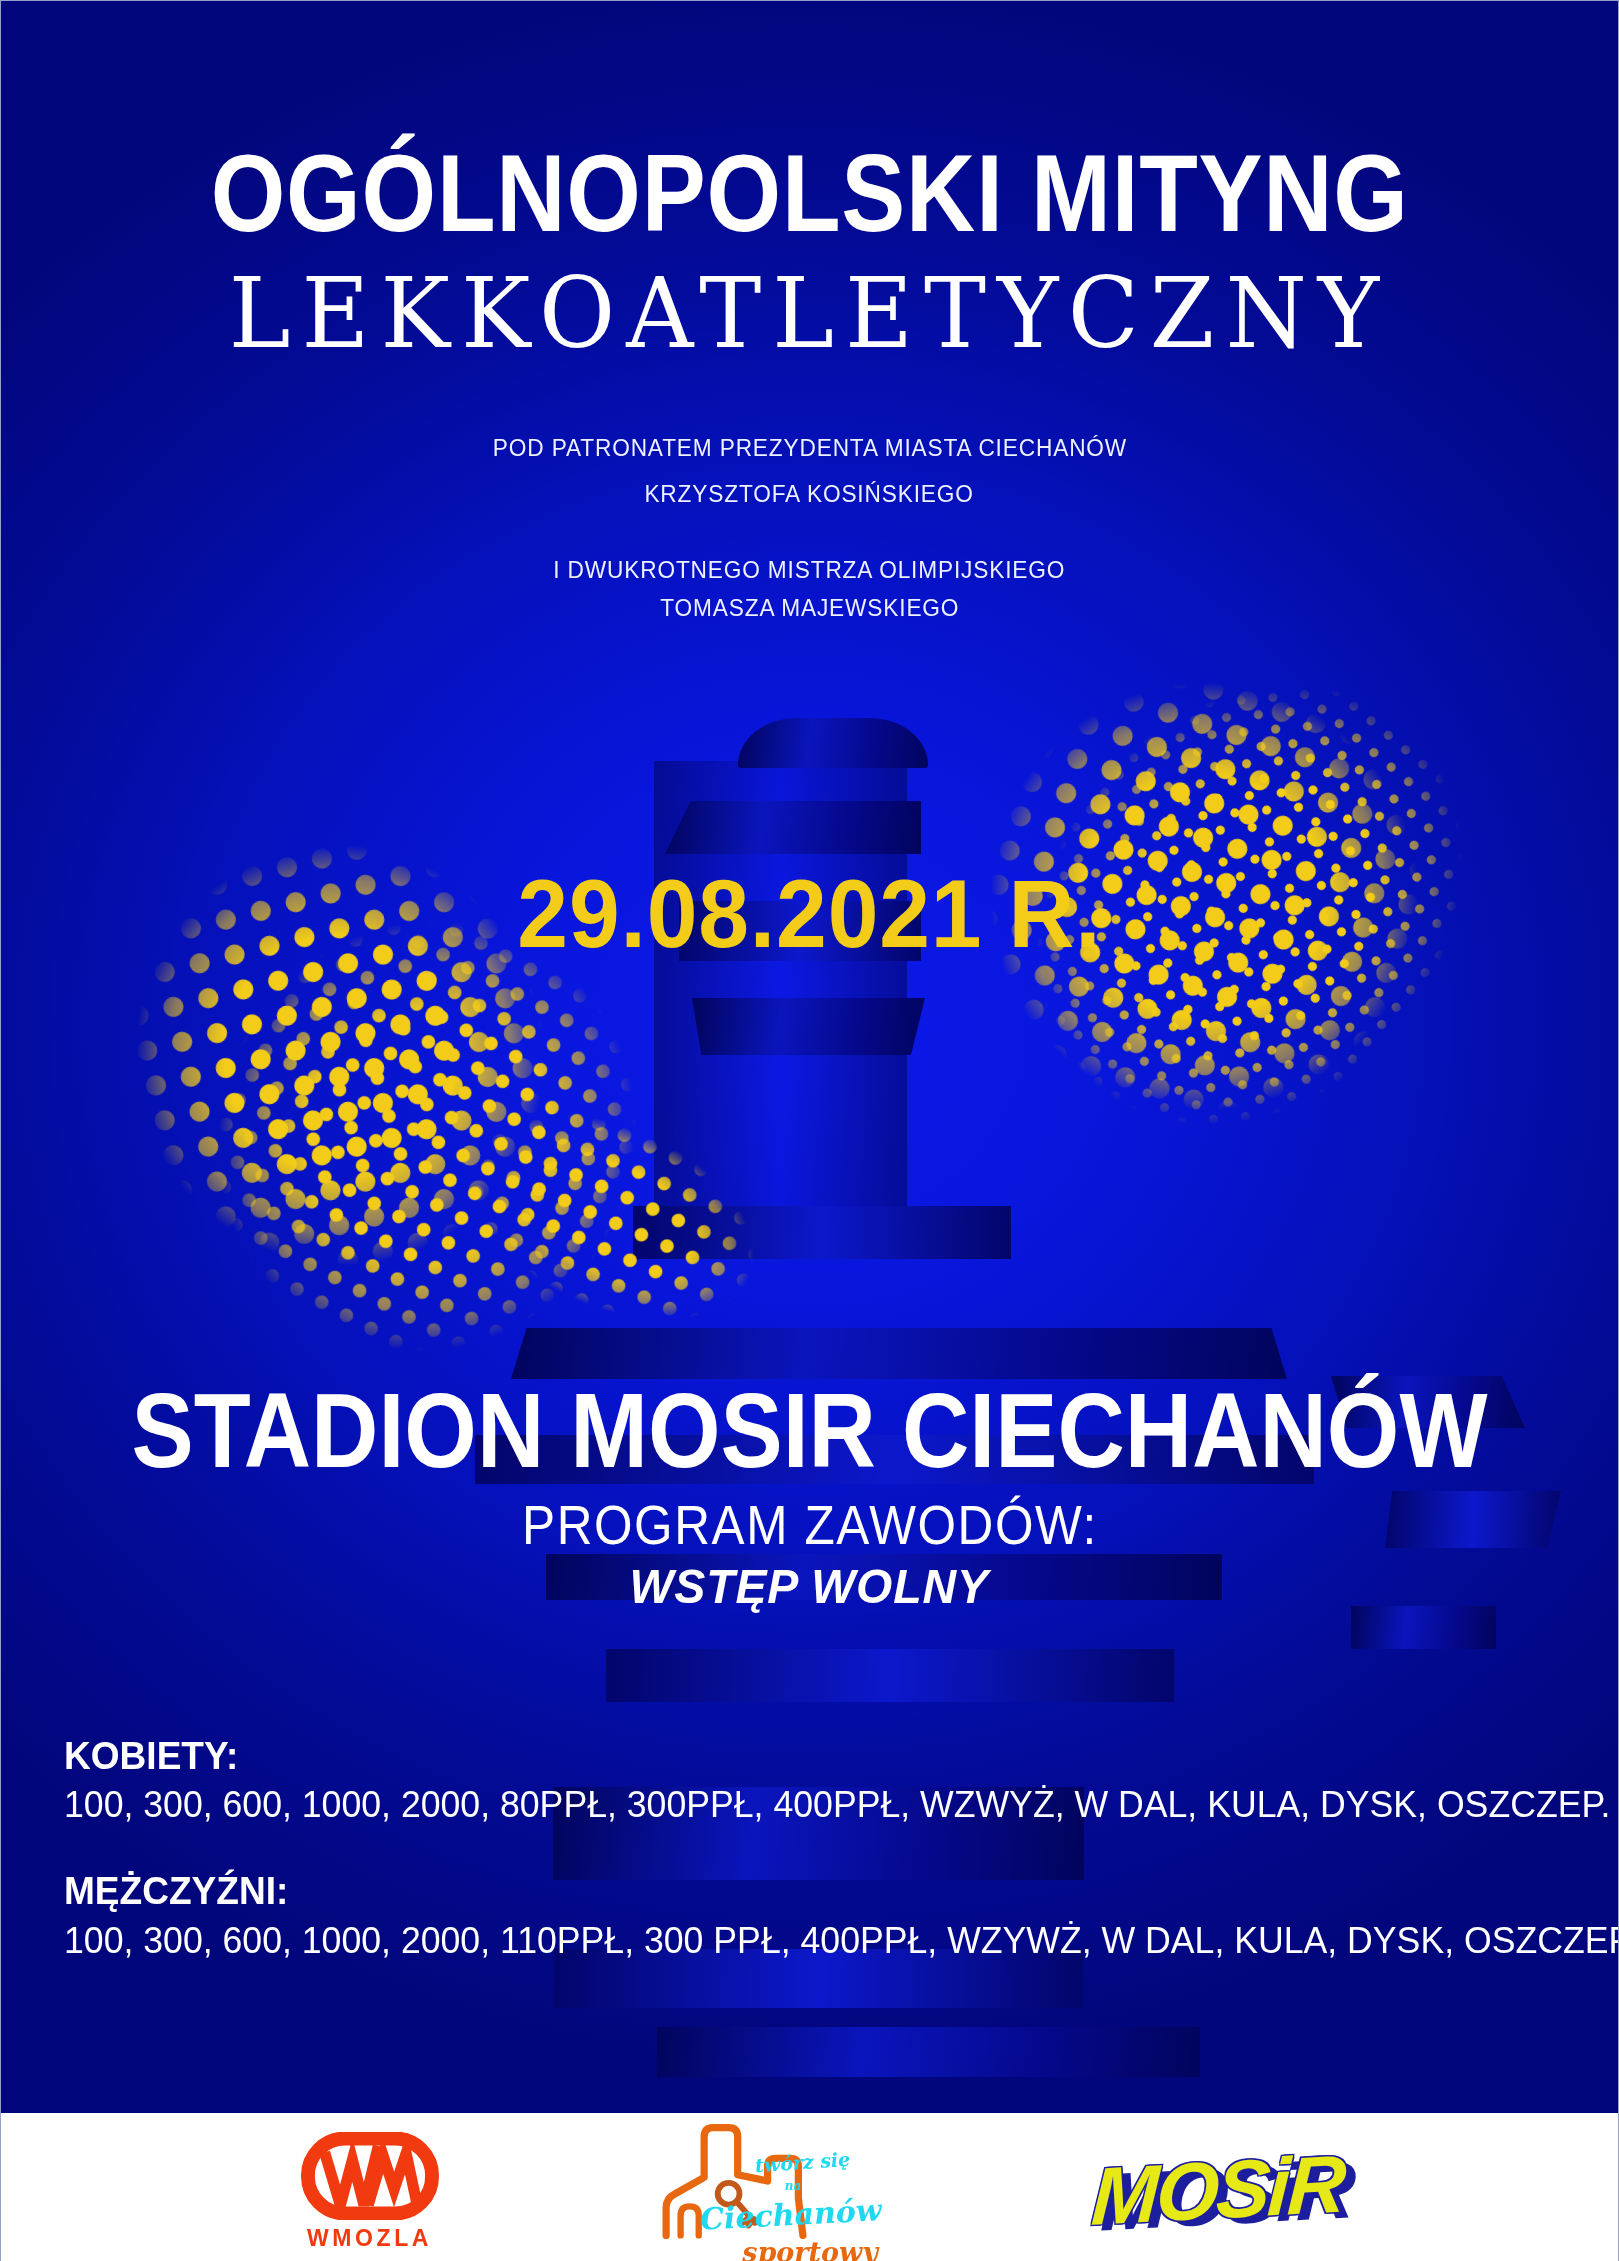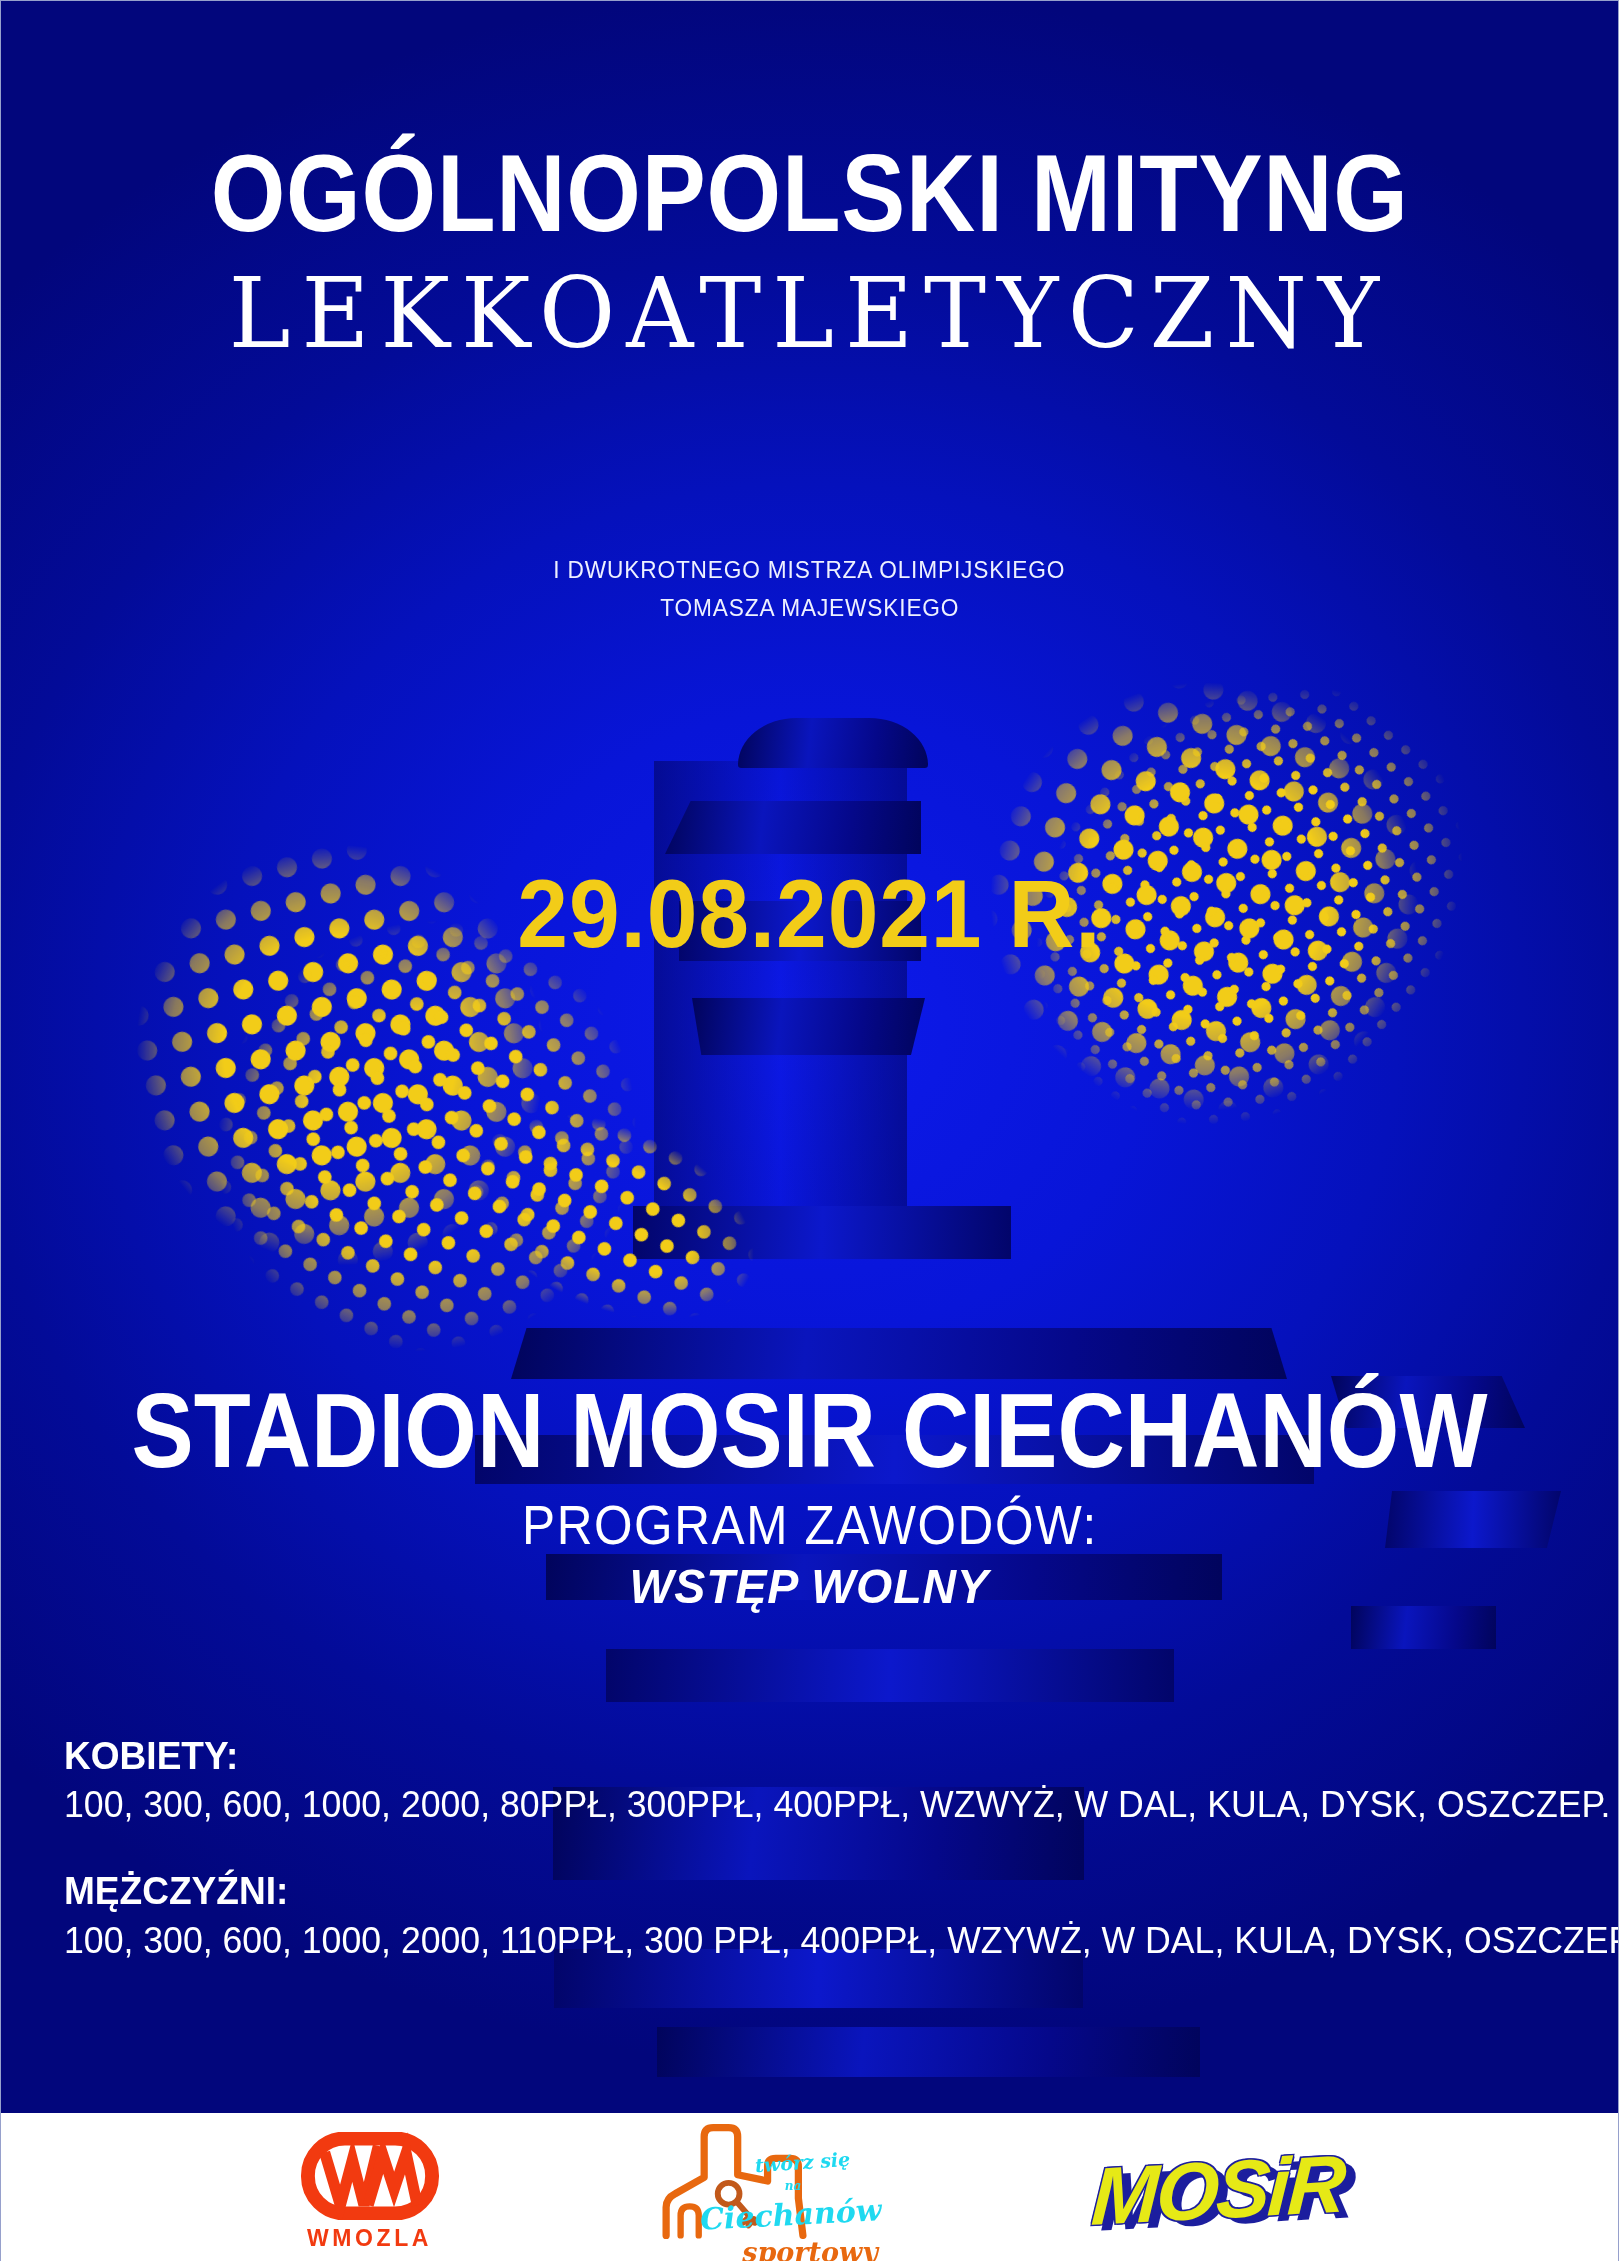--- a/index.html
+++ b/index.html
@@ -80,20 +80,26 @@
   <div class="dots mid" style="left:145px;top:841px;width:561px;height:588px;transform:rotate(28deg);"></div>
   <div class="dots mid" style="left:407px;top:1094px;width:407px;height:244px;transform:rotate(24deg);"></div>
 
   <div class="cline t1" style="top:129px;">
     <span>OGÓLNOPOLSKI MITYNG</span>
   </div>
   <div class="cline t2" style="top:259px;">
     <span>LEKKOATLETYCZNY</span>
   </div>
 
+  <div class="cline pat" style="top:433px;">
+    <span>POD PATRONATEM PREZYDENTA MIASTA CIECHANÓW</span>
+  </div>
+  <div class="cline pat" style="top:479px;">
+    <span>KRZYSZTOFA KOSIŃSKIEGO</span>
+  </div>
   <div class="cline pat" style="top:555px;">
     <span>I DWUKROTNEGO MISTRZA OLIMPIJSKIEGO</span>
   </div>
   <div class="cline pat" style="top:593px;">
     <span>TOMASZA MAJEWSKIEGO</span>
   </div>
 
   <div class="cline date" style="top:858px;">
     <span>29.08.2021 R.</span>
   </div>

